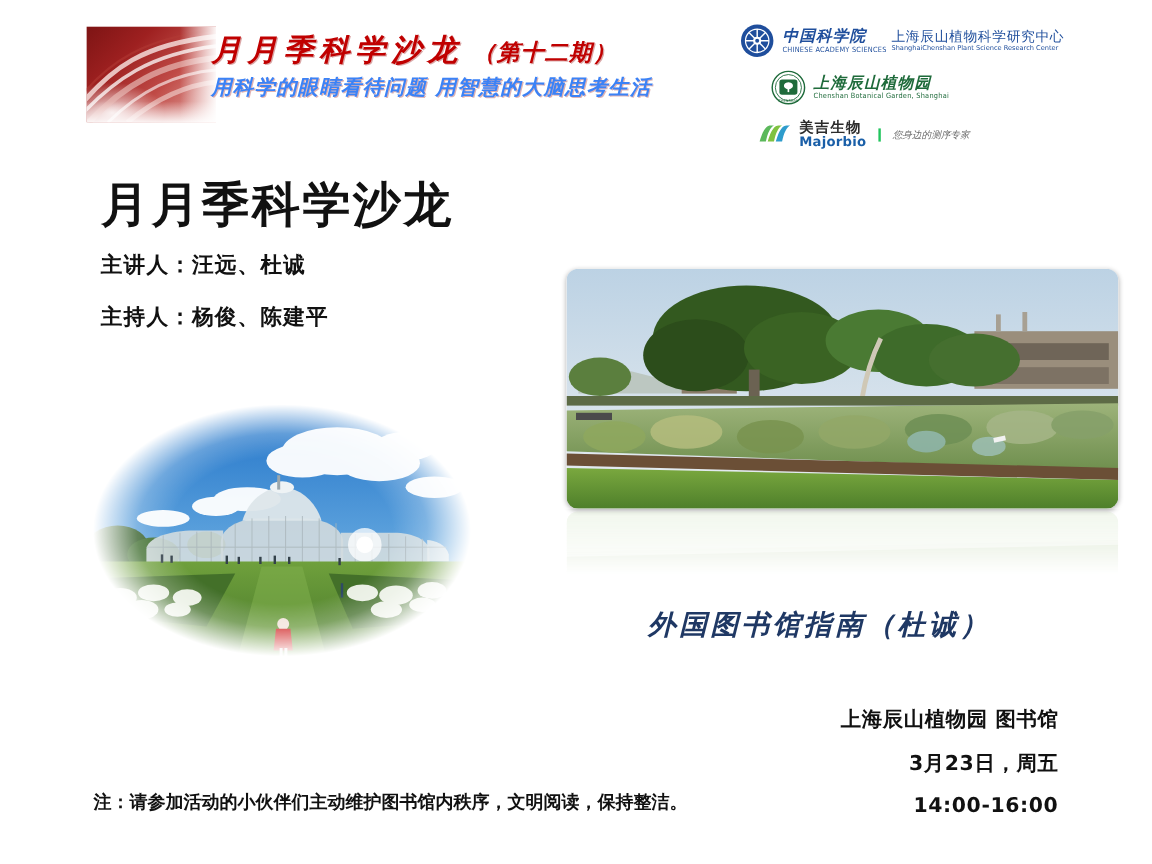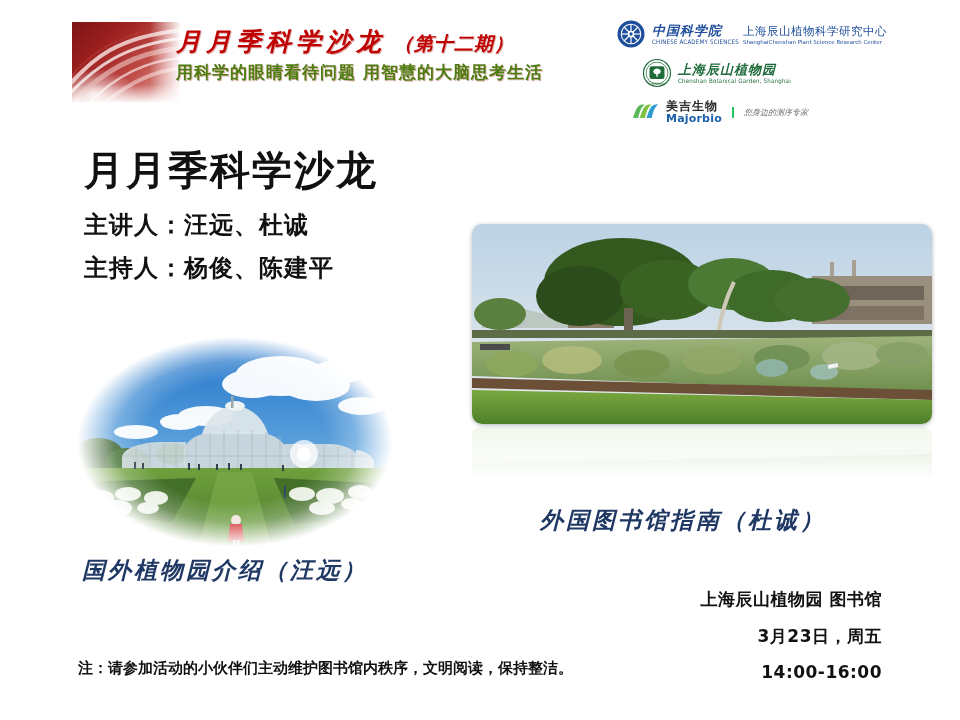--- a/index.html
+++ b/index.html
@@ -67,21 +67,22 @@
   }
   .header-title .issue {
     font-size: 19px;
     letter-spacing: 1px;
     margin-left: 8px;
   }
   .header-sub {
     font-family: "DejaVu Serif", "Liberation Serif", serif;
     font-size: 17px;
     font-weight: bold;
-    color: #4d7c0f;
+    font-style: italic;
+    color: #3b82f6;
     letter-spacing: 1px;
     margin-top: 4px;
     white-space: nowrap;
     text-shadow: 1px 1px 0 rgba(150,0,0,0.3);
   }
 
   
   .logos {
     position: absolute;
     right: 16px;
@@ -173,21 +174,21 @@
     top: 143px;
     font-size: 40px;
     font-weight: bold;
     color: #111111;
     letter-spacing: 2px;
     white-space: nowrap;
   }
   .presenter-line {
     position: absolute;
     left: 84px;
-    font-size: 24px;
+    font-size: 18px;
     font-weight: bold;
     color: #111111;
     letter-spacing: 1px;
     white-space: nowrap;
   }
   .presenter-line.l1 { top: 209px; }
   .presenter-line.l2 { top: 252px; }
 
   
   .photo-right {
@@ -532,21 +533,20 @@
           <path d="M154 188 L166 188 L168 206 L152 206 Z" fill="#cf2222"></path>
           <rect x="157" y="204" width="2.5" height="8" fill="#e8e8e8"></rect>
           <rect x="161" y="204" width="2.5" height="8" fill="#e8e8e8"></rect>
         </g>
 
         <rect x="208" y="150" width="2" height="12" fill="#2f4a66"></rect>
       </svg>
     </div>
   </div>
 
-  <div class="caption caption-left">国外植物园介绍（汪远）</div>
   <div class="caption caption-right">外国图书馆指南（杜诚）</div>
 
   <div class="info-block">
     <div class="info-line">上海辰山植物园 图书馆</div>
     <div class="info-line">3月23日，周五</div>
     <div class="info-line">14:00-16:00</div>
   </div>
 
   <div class="footnote">注：请参加活动的小伙伴们主动维护图书馆内秩序，文明阅读，保持整洁。</div>
 

